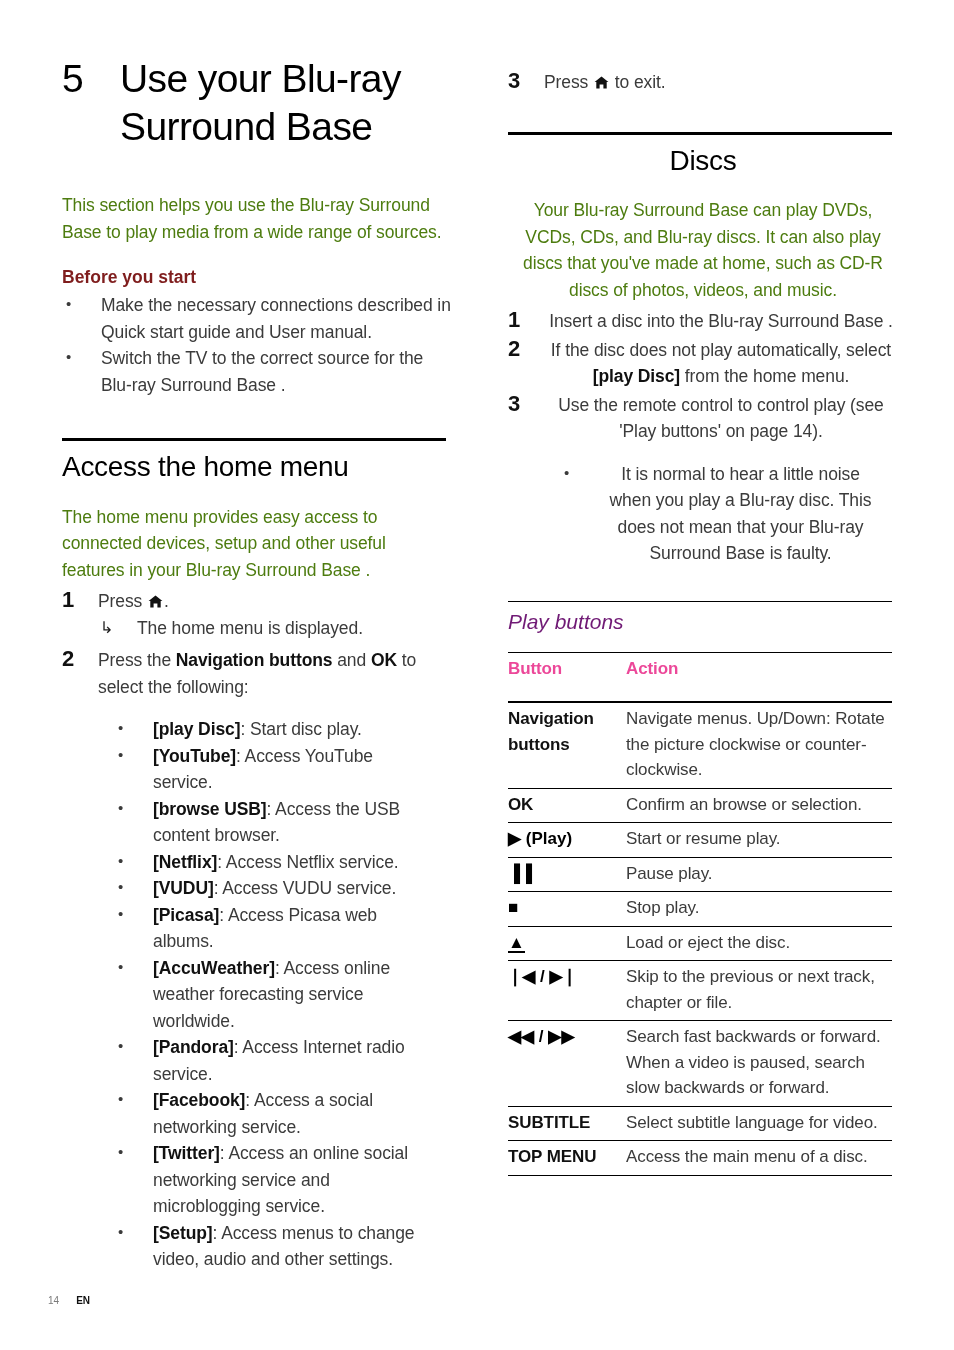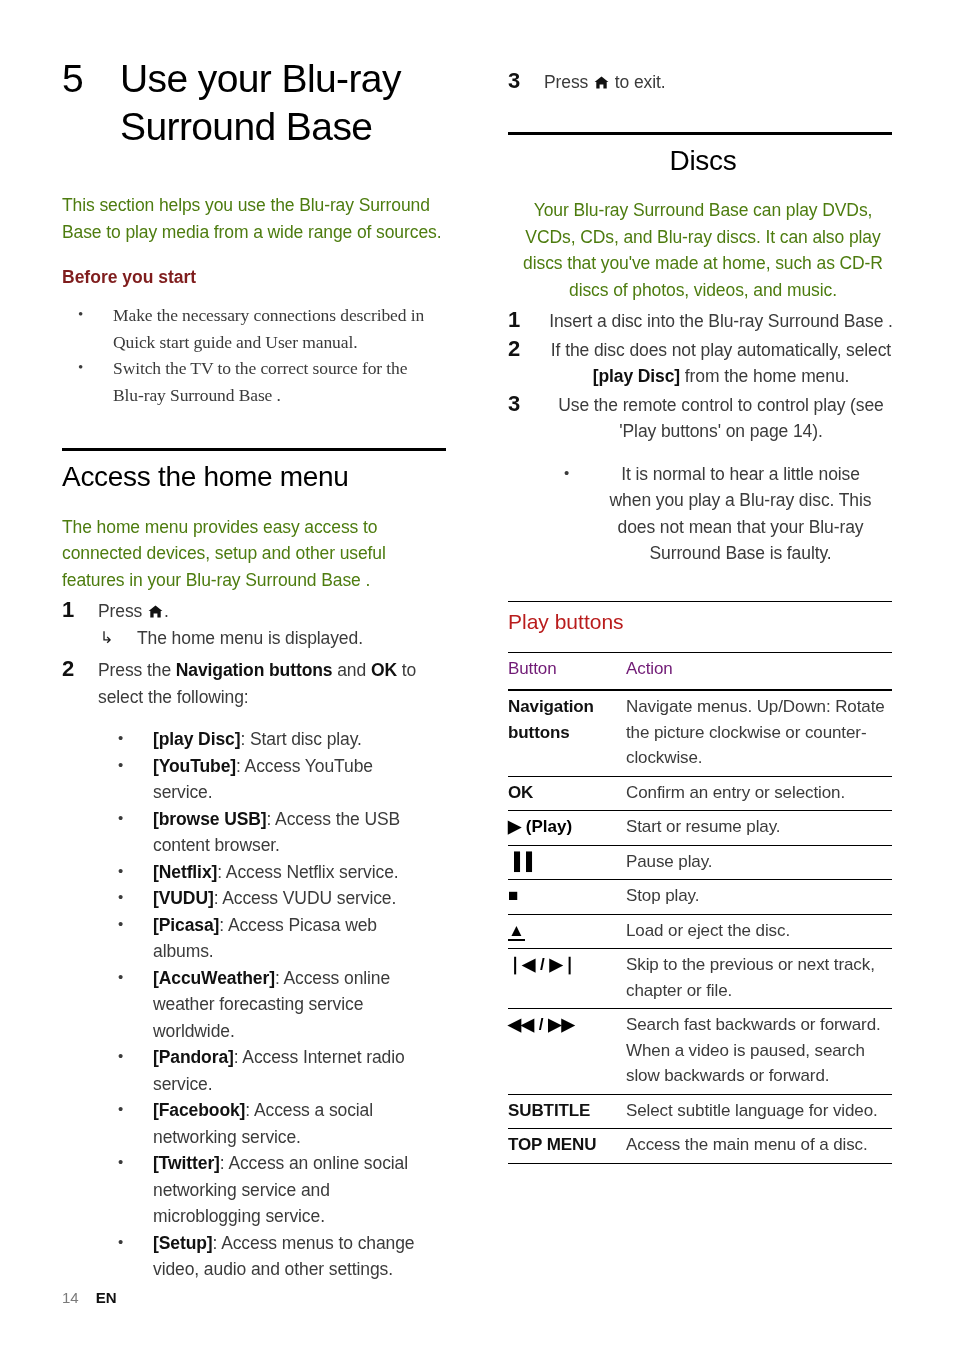--- a/index.html
+++ b/index.html
@@ -88,31 +88,31 @@
     line-height: 1.2;
     letter-spacing: -0.3px;
   }
   .section.sub .rule {
     border-top-width: 1.6px;
     margin-bottom: 7px;
   }
   .section.sub h3 {
     font-size: 21px;
     font-weight: 400;
-    color: #b91c1c;
+    color: #701a75;
     margin: 0 0 24px 0;
     line-height: 1.2;
+    font-style: italic;
   }
 
   
   ul.bullets {
     list-style: none;
-    margin: 12px;
+    margin: 0;
     padding: 0;
-    font-family: Liberation Serif, serif;
   }
   ul.bullets > li {
     position: relative;
     padding-left: 39px;
     font-size: 17.5px;
     line-height: 26.5px;
     margin-bottom: 0px;
     color: #3b3b3b;
     letter-spacing: -0.1px;
   }
@@ -205,25 +205,25 @@
   table.playbtns th,
   table.playbtns td {
     text-align: left;
     vertical-align: top;
     font-size: 17px;
     line-height: 25.5px;
     padding: 3px 0 5px 0;
     letter-spacing: -0.1px;
   }
   table.playbtns th {
-    font-weight: normal;
-    color: #701a75;
+    font-weight: bold;
+    color: #ec4899;
     border-top: 1.6px solid #000;
     border-bottom: 2.6px solid #000;
-    padding-bottom: 8px;
+    padding-bottom: 20px;
   }
   table.playbtns td {
     border-bottom: 1.6px solid #000;
     color: #3b3b3b;
   }
   table.playbtns td.btn {
     font-weight: bold;
     color: #111;
     width: 110px;
     padding-right: 8px;
@@ -239,23 +239,23 @@
   .eject {
     display: inline-block;
     border-bottom: 2px solid #000;
     line-height: 15px;
     padding-bottom: 1px;
   }
 
   
   .footer {
     position: absolute;
-    left: 62px;
+    left: 48px;
     bottom: 44px;
-    font-size: 15px;
+    font-size: 10px;
     letter-spacing: 0px;
   }
   .footer .pageno { color: #7a7a7a; margin-right: 17px; }
   .footer .lang { color: #111; font-weight: bold; }
 </style>
 </head>
 <body>
 
 <div class="page">
 
@@ -361,21 +361,21 @@
             <th>Action</th>
           </tr>
         </thead>
         <tbody>
           <tr>
             <td class="btn">Navigation buttons</td>
             <td>Navigate menus. Up/Down: Rotate the picture clockwise or counter-clockwise.</td>
           </tr>
           <tr>
             <td class="btn">OK</td>
-            <td>Confirm an entry or selection.</td>
+            <td>Confirm an browse or selection.</td>
           </tr>
           <tr>
             <td class="sym"><span class="glyph">▶ (Play)</span></td>
             <td>Start or resume play.</td>
           </tr>
           <tr>
             <td class="sym"><span class="glyph">▐▐</span></td>
             <td>Pause play.</td>
           </tr>
           <tr>

